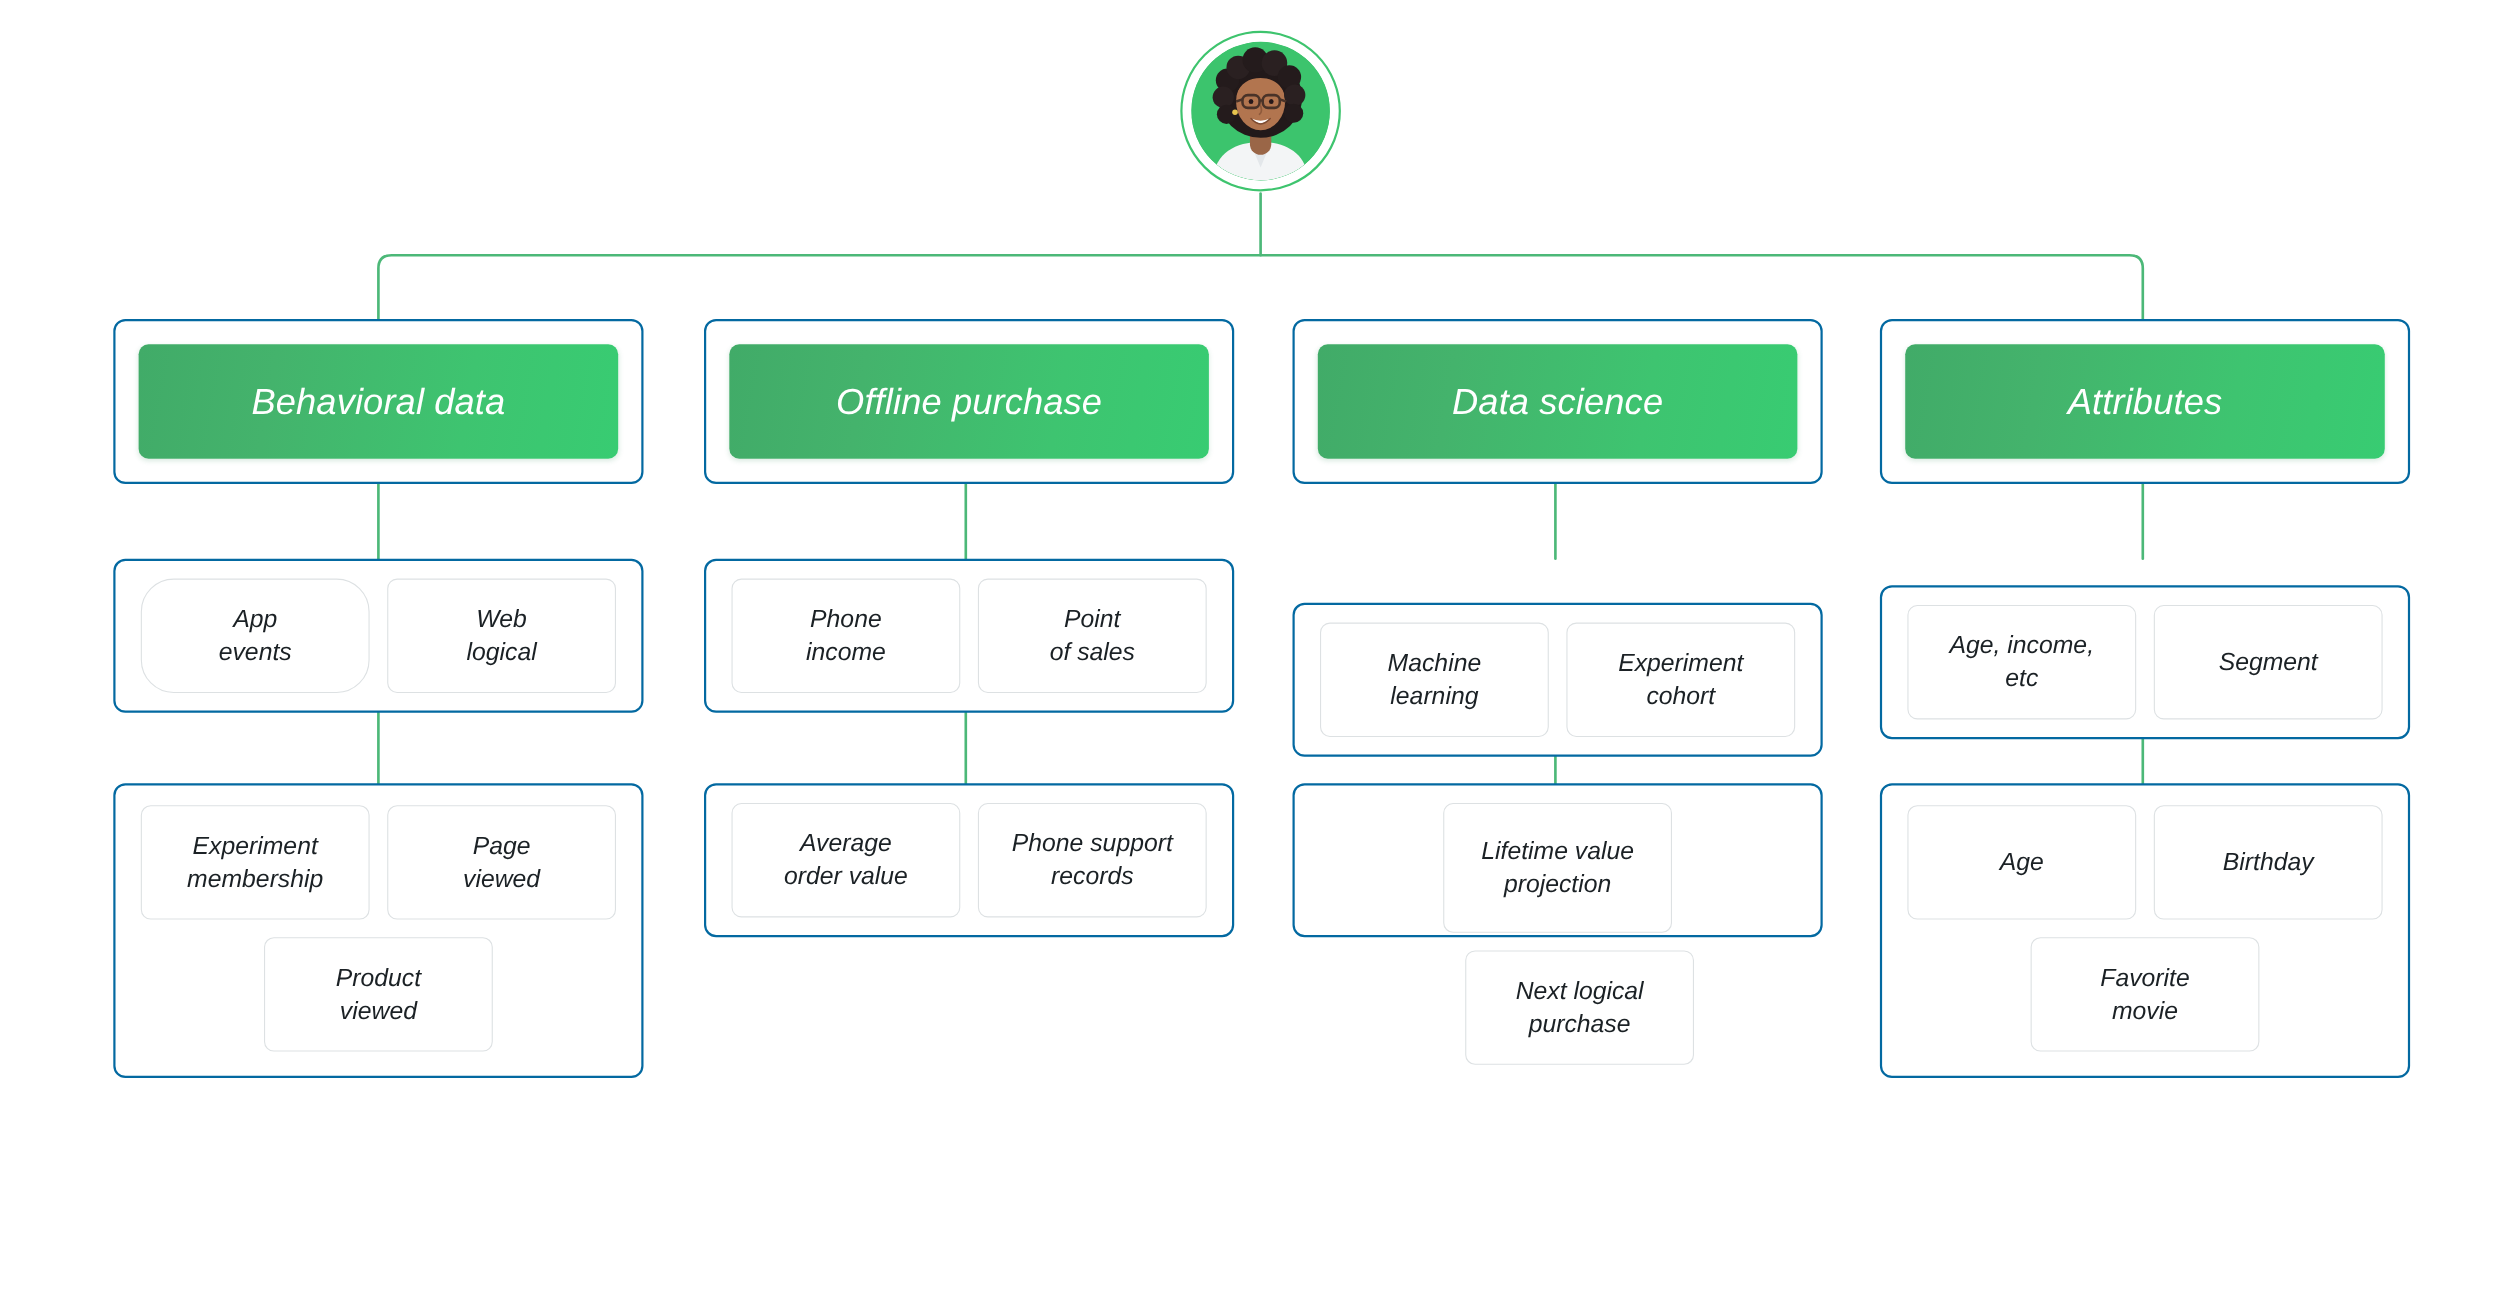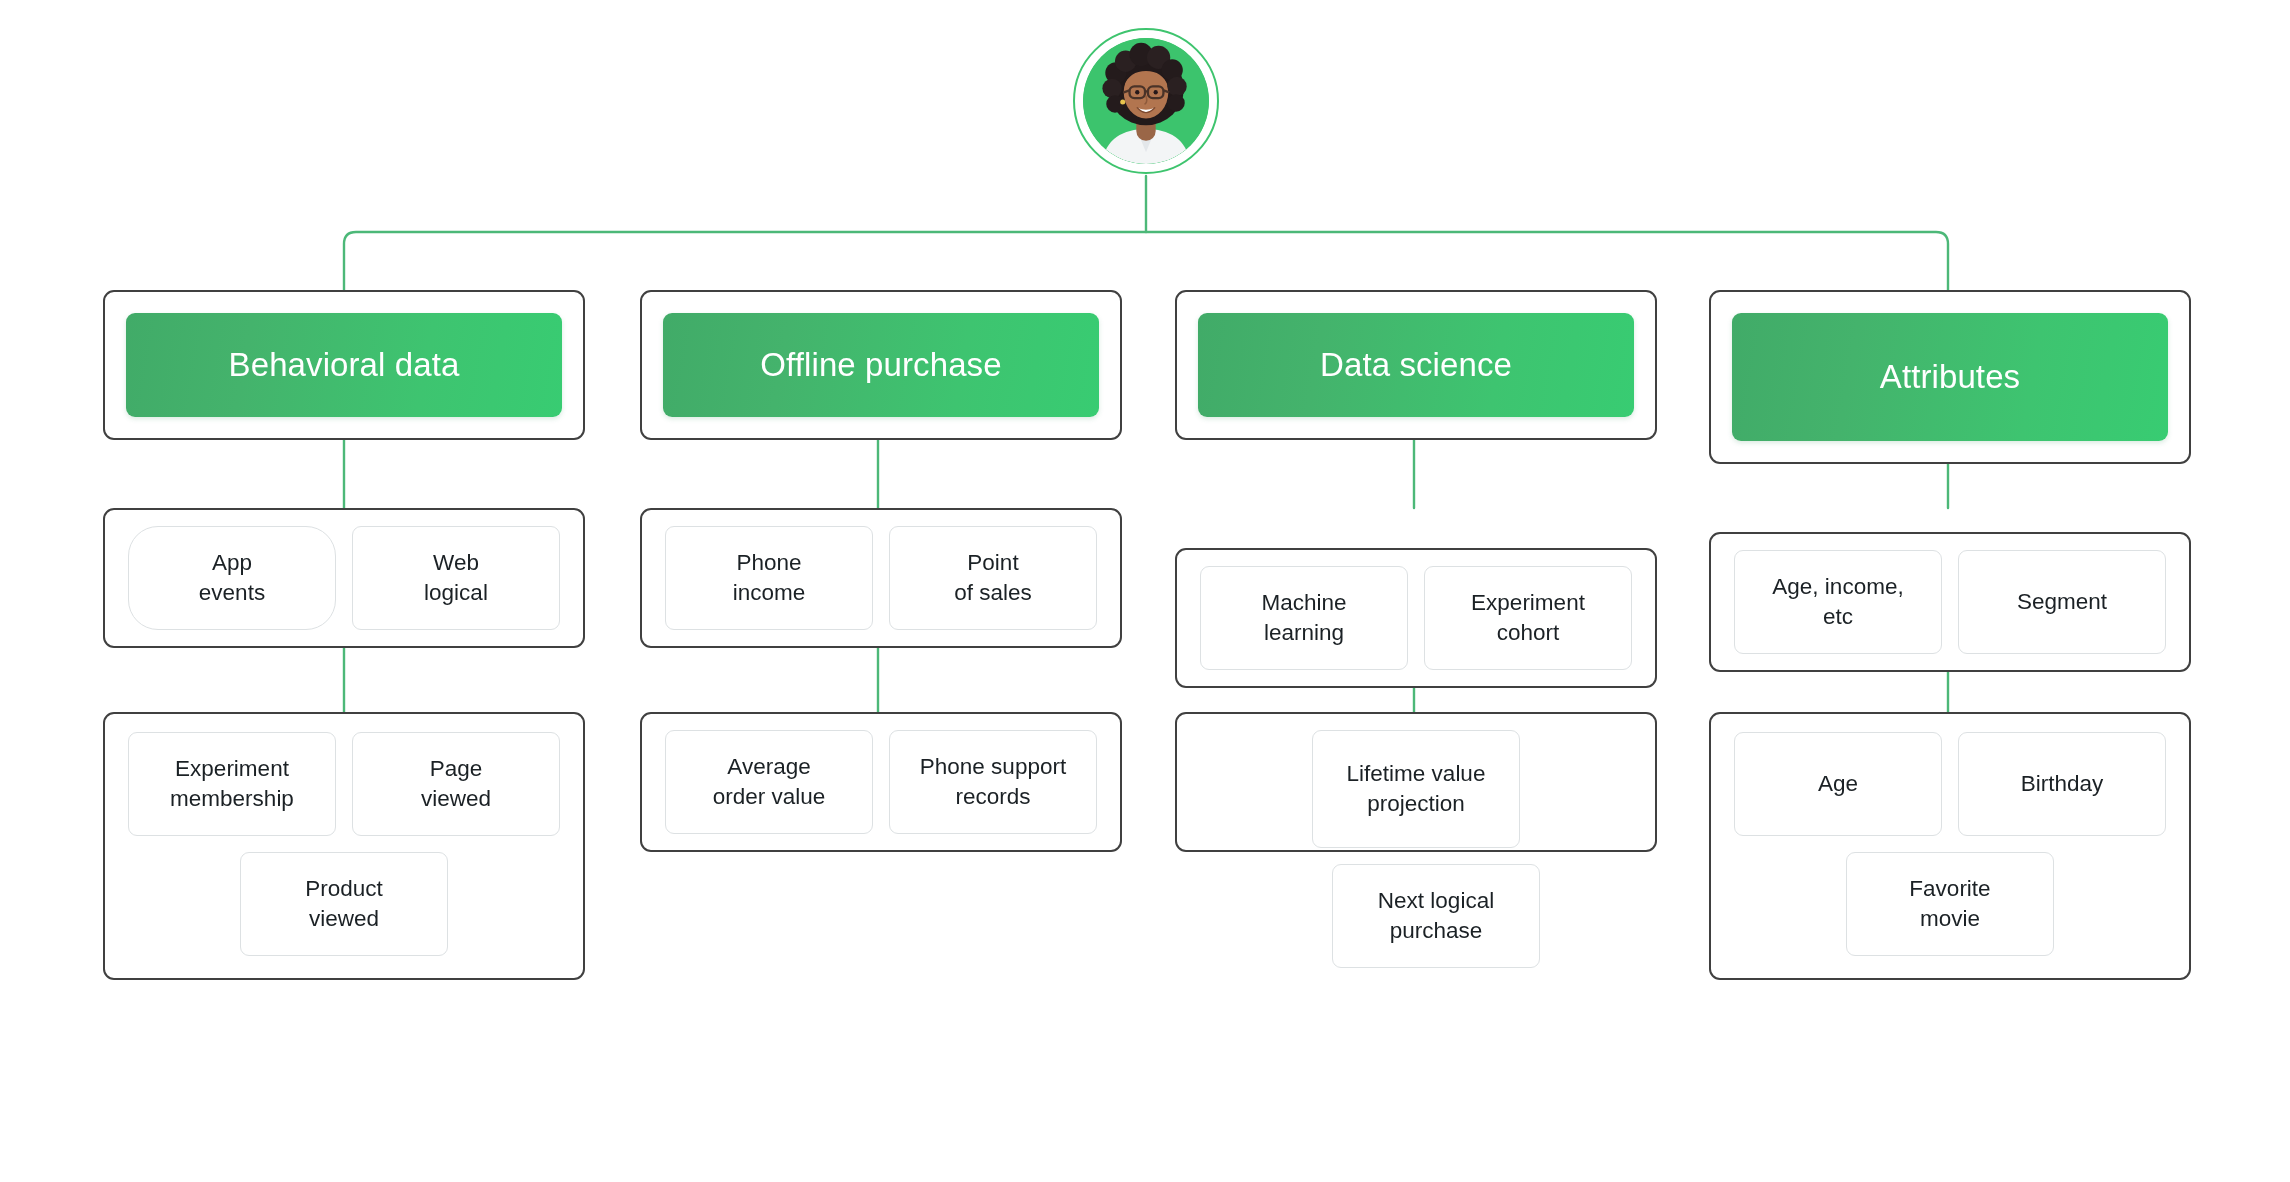--- a/index.html
+++ b/index.html
@@ -54,25 +54,26 @@
   }
   .avatar-inner svg { display: block; width: 100%; height: 100%; }
 
   
   .column {
     position: absolute;
     top: 290px;
   }
   .card {
     box-sizing: border-box;
-    border: 2px solid #404040;
+    border: 2px solid #0369a1;
     border-radius: 11px;
     background: #ffffff;
     position: absolute;
     left: 0;
+    font-style: italic;
   }
   .card-head { }
   .head-pill {
     position: absolute;
     left: 21px;
     right: 21px;
     top: 21px;
     bottom: 21px;
     border-radius: 9px;
     background: linear-gradient(100deg, #41ab68 0%, #44b36c 28%, #3ec470 68%, #38cc72 100%);
@@ -264,21 +265,21 @@
       <div class="chips" style="top:16px;">
         <div class="chip" style="width:208px;height:118px;white-space:pre-line;">Lifetime value
 projection</div>
         <div class="chip" style="width:208px;height:104px;white-space:pre-line;margin-left:40px;">Next logical
 purchase</div>
       </div>
     </div>
   </div>
 
   <div class="column" style="left:1709px;width:482px;">
-    <div class="card card-head" style="top:0;width:482px;height:174px;">
+    <div class="card card-head" style="top:0;width:482px;height:150px;">
       <div class="head-pill">
         <span>Attributes</span>
       </div>
     </div>
     <div class="card" style="top:218px;width:482px;height:140px;margin-top:24px;">
       <div class="chips" style="top:16px;">
         <div class="chip" style="width:208px;height:104px;white-space:pre-line;">Age, income,
 etc</div>
         <div class="chip" style="width:208px;height:104px;white-space:pre-line;">Segment</div>
       </div>

